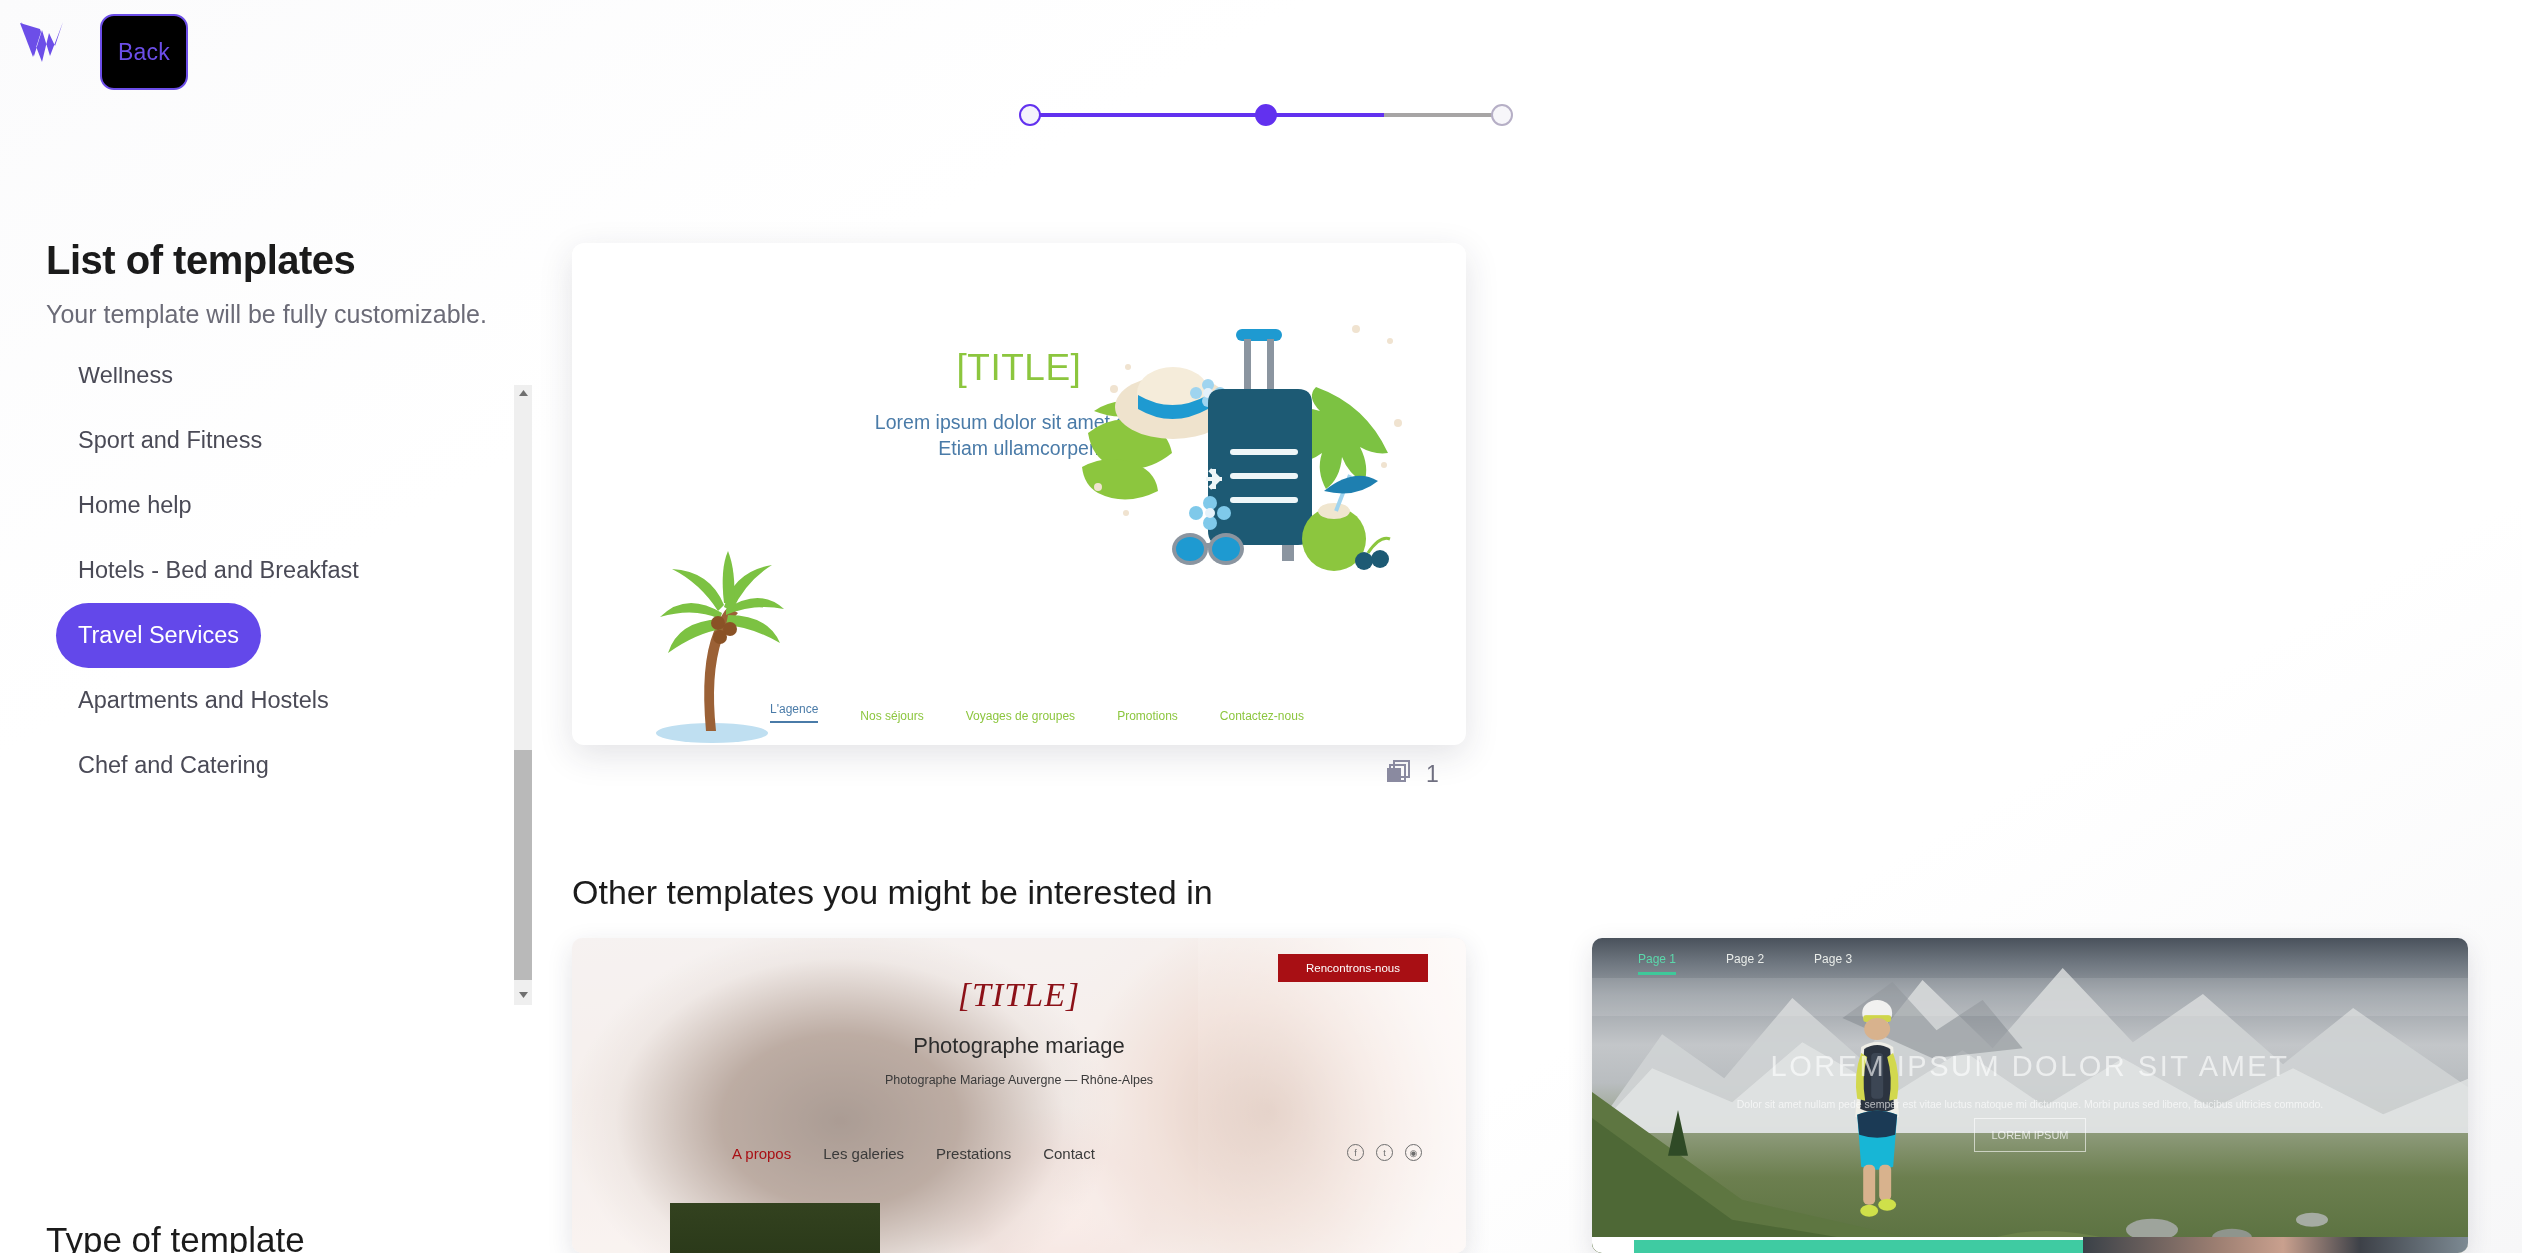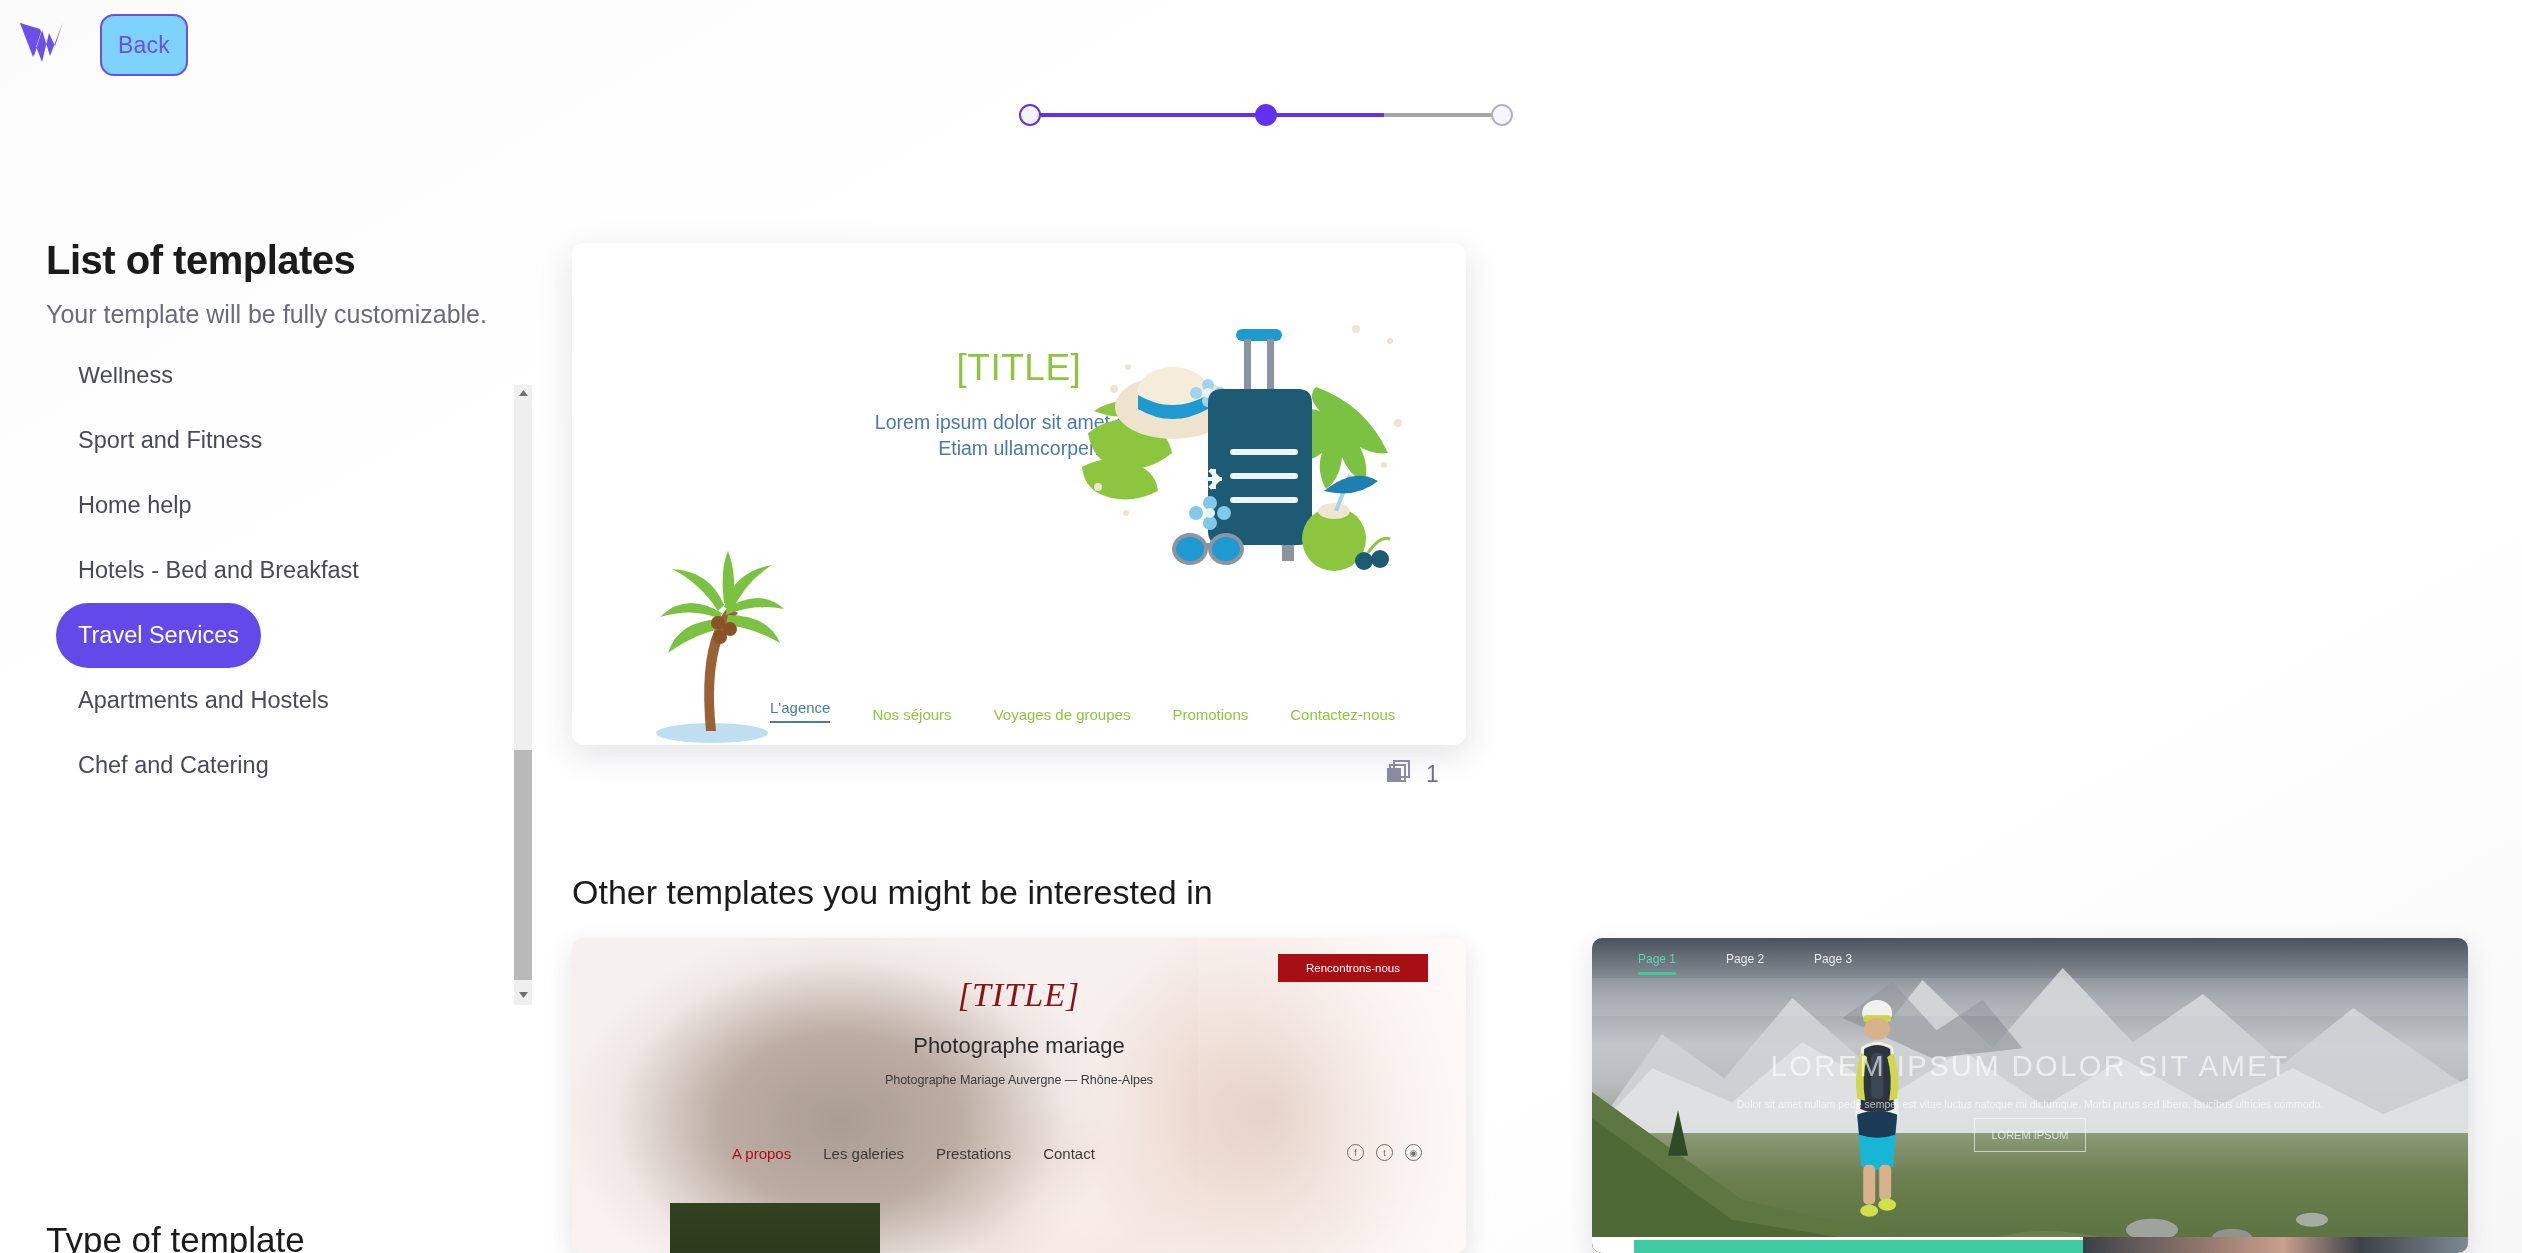--- a/index.html
+++ b/index.html
@@ -12,23 +12,23 @@
   body {
     position: relative;
     background: linear-gradient(150deg, #fbfbfc 0%, #ffffff 28%, #ffffff 72%, #f7f7f8 100%);
   }
 
   
   .topbar { position: absolute; left: 0; top: 0; width: 100%; height: 96px; }
   .logo-w { position: absolute; left: 18px; top: 16px; width: 58px; height: 52px; }
   .back-btn {
     position: absolute; left: 100px; top: 14px;
-    width: 88px; height: 62px;
+    width: 88px; height: 76px;
     border: 2px solid #6c4ee8; border-radius: 14px;
-    background: #7dd3fc; color: #6c4ee8;
+    background: #000000; color: #6c4ee8;
     font-size: 23px; font-family: "Liberation Sans", sans-serif;
     cursor: pointer; letter-spacing: .2px;
   }
 
   
   .stepper { position: absolute; left: 1000px; top: 66px; width: 500px; height: 70px; }
   .step-labels { position: relative; height: 30px; }
   .step-label { position: absolute; font-size: 22.5px; color: #222; white-space: nowrap; transform: translateX(-50%); }
   .step-label.muted { color: #9b9b9b; }
   .step-track { position: absolute; left: 30px; top: 47px; width: 472px; height: 4px; }
@@ -76,21 +76,21 @@
     background: #ffffff; border-radius: 12px;
     box-shadow: 0 10px 34px rgba(40,40,60,.13);
     overflow: hidden;
   }
   .tpl-title { position: absolute; left: 0; right: 0; top: 104px; text-align: center; }
   .tpl-title span { color: #8cc63e; font-size: 37px; letter-spacing: .5px; }
   .tpl-sub { position: absolute; left: 50%; transform: translateX(-50%); top: 166px; width: 420px;
              text-align: center; color: #4a7ba8; font-size: 19.5px; line-height: 1.35; }
 
   .tpl-nav { position: absolute; left: 198px; bottom: 22px; display: flex; gap: 42px; align-items: flex-end; }
-  .tpl-nav a { font-size: 15px; color: #8cc63e; text-decoration: none; white-space: nowrap; }
+  .tpl-nav a { font-size: 12px; color: #8cc63e; text-decoration: none; white-space: nowrap; }
   .tpl-nav a.active { color: #4a7ba8; border-bottom: 2px solid #4a7ba8; padding-bottom: 5px; }
 
   
   .illu { position: absolute; right: 58px; top: 72px; width: 340px; height: 290px; }
   .palm { position: absolute; left: 60px; bottom: 2px; width: 160px; height: 200px; }
 
   .page-count { position: absolute; left: 1386px; top: 760px; display: flex; align-items: center; gap: 14px; }
   .page-count .num { font-size: 23px; color: #6f6f80; }
 
   

